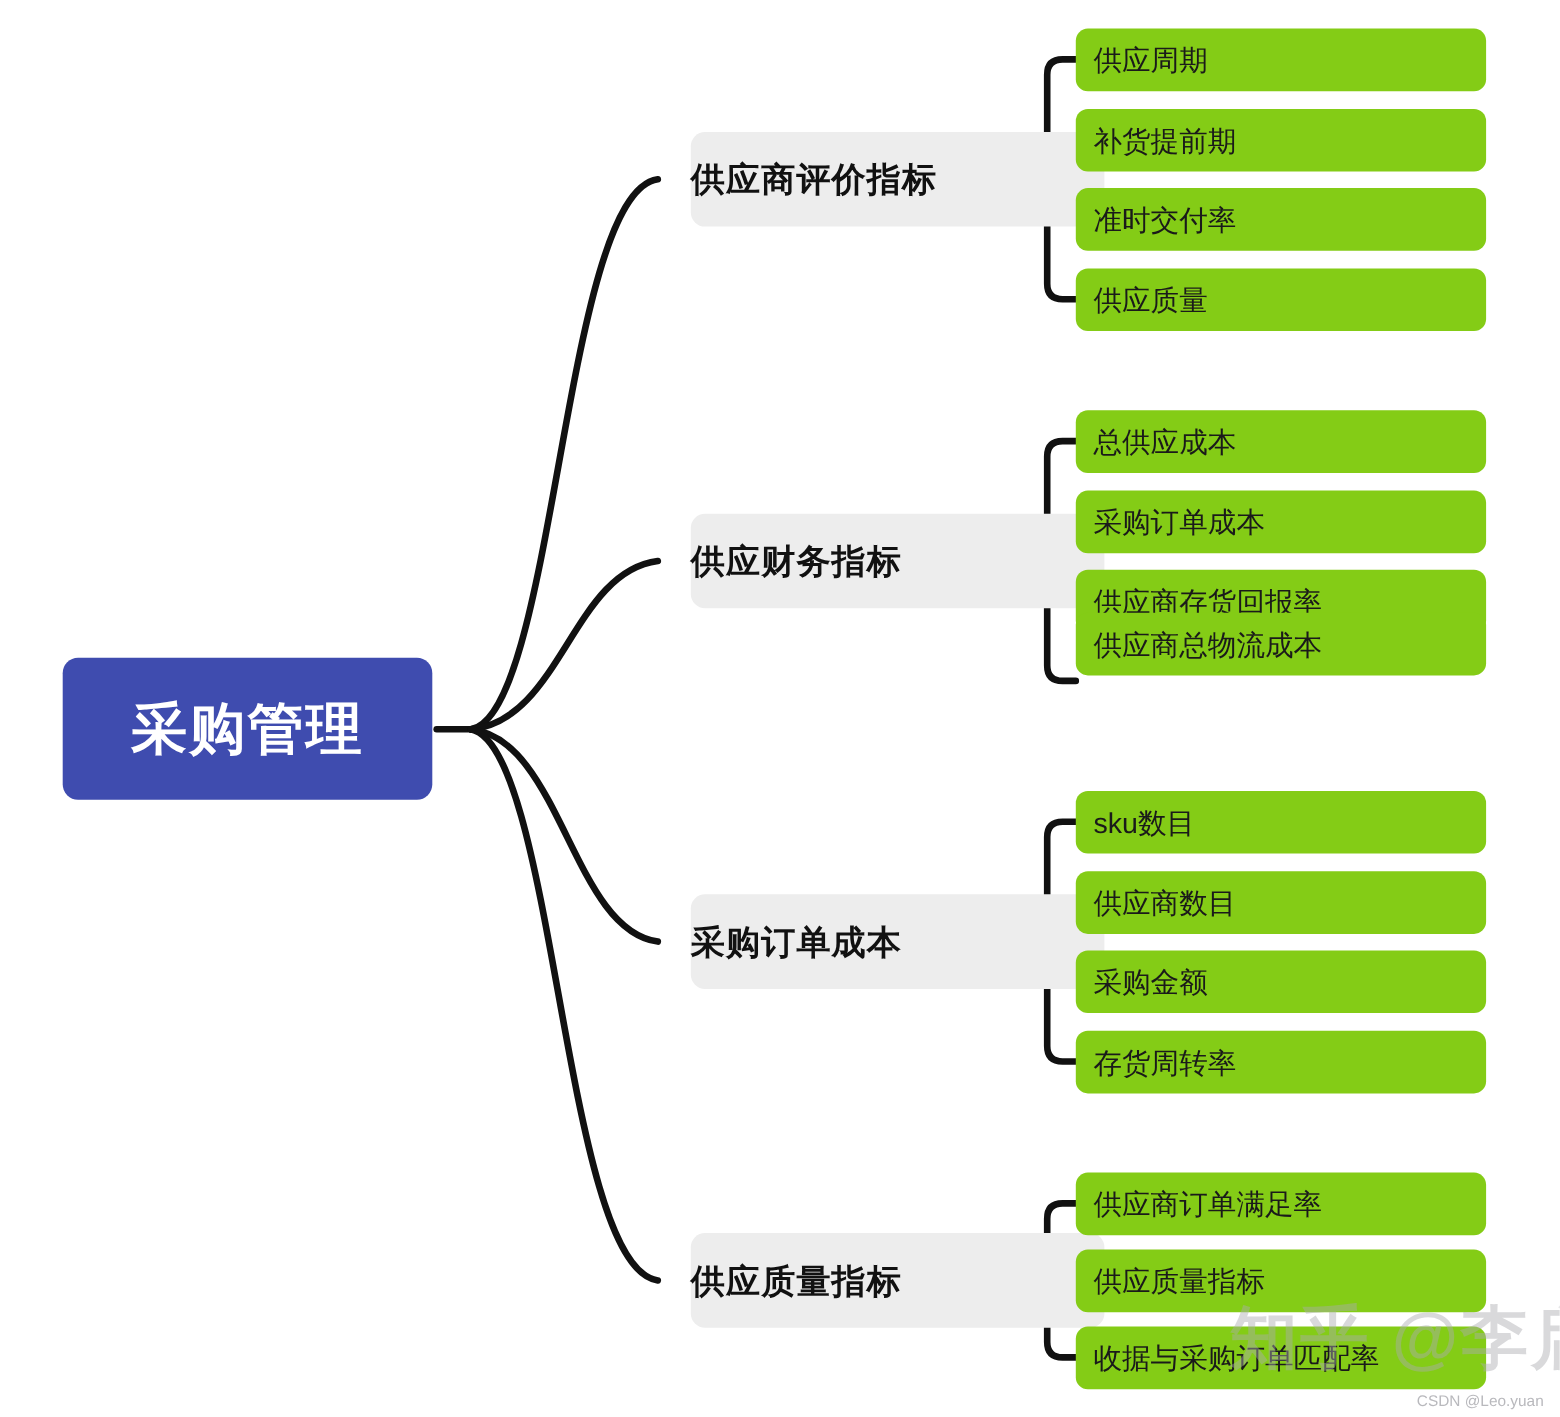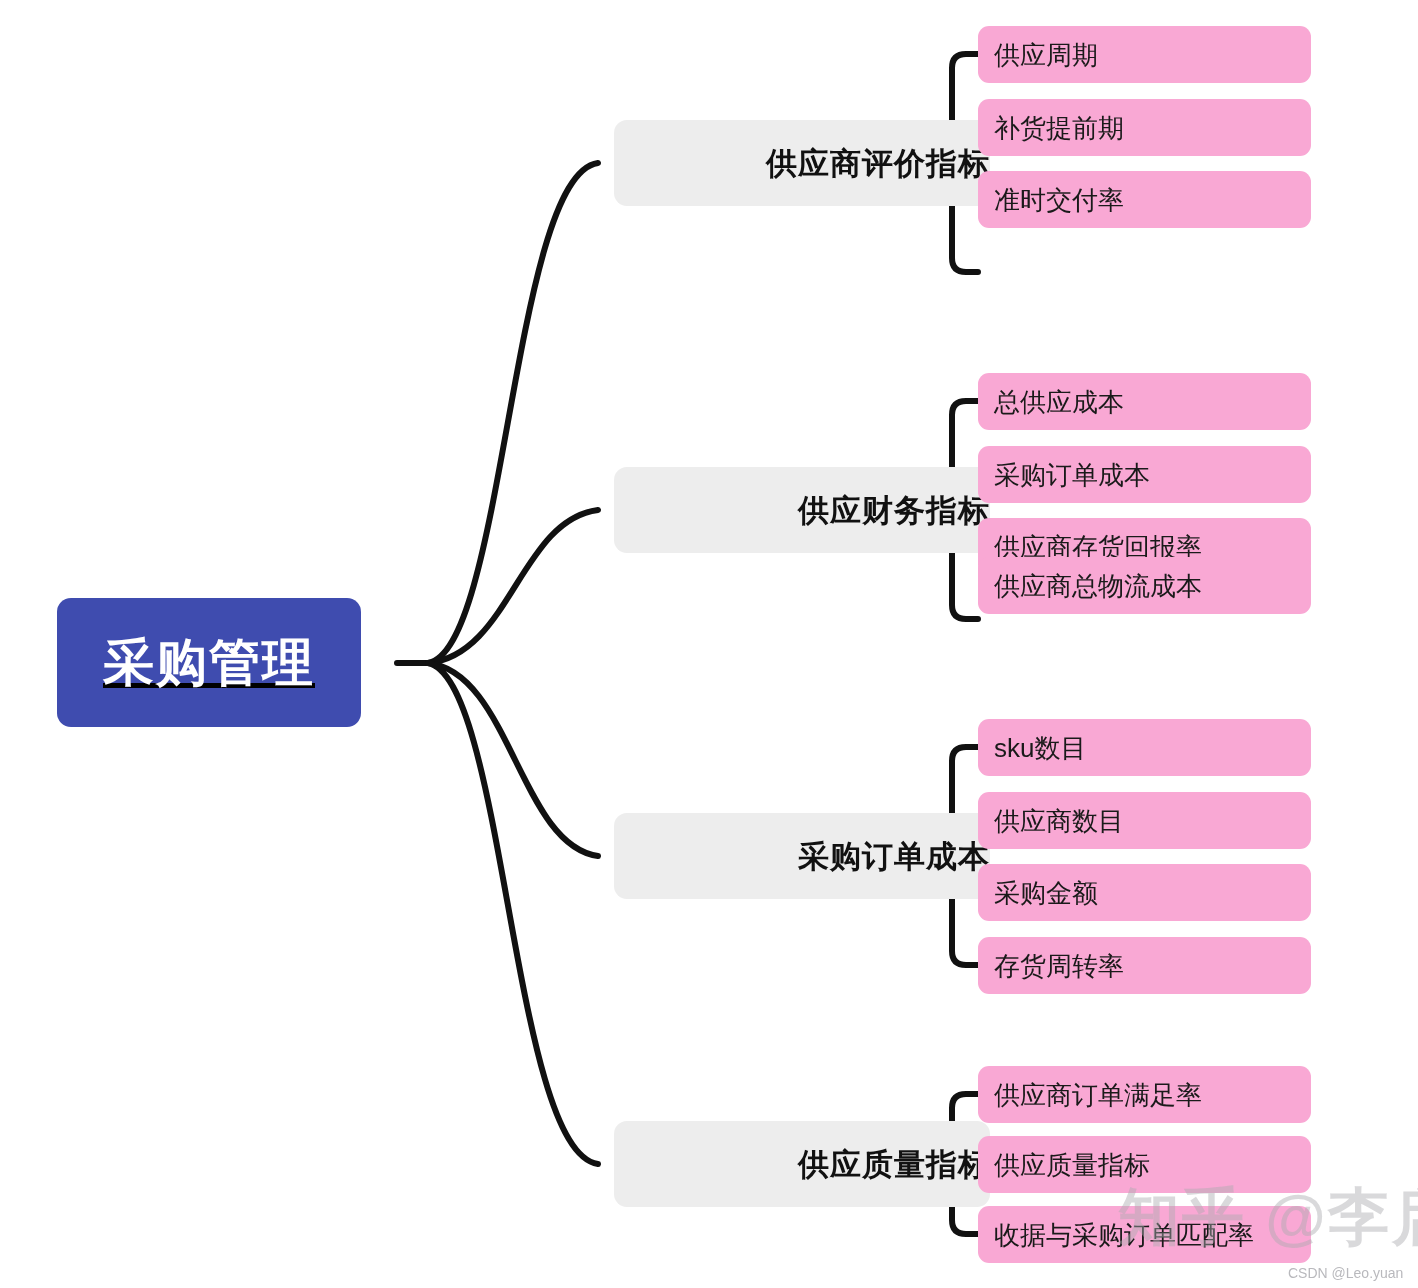--- a/index.html
+++ b/index.html
@@ -27,54 +27,53 @@
   }
   .node {
     position: absolute;
     box-sizing: border-box;
     display: flex;
     align-items: center;
   }
   .node-root {
     left: 57px;
     top: 598px;
-    width: 304px;
+    width: 336px;
     height: 129px;
     background: #3f4caf;
     border-radius: 14px;
     justify-content: center;
-    text-decoration: underline;
   }
   .node-root .node-label {
     color: #ffffff;
     font-size: 51px;
     font-weight: bold;
     letter-spacing: 2px;
     line-height: 1;
   }
   .node-branch {
-    left: 614px;
+    left: 628px;
     width: 376px;
     height: 86px;
     background: #ededed;
     border-radius: 13px;
-    justify-content: flex-end;
+    justify-content: flex-start;
   }
   .node-branch .node-label {
     color: #111111;
     font-size: 31px;
     font-weight: bold;
     letter-spacing: 1px;
     line-height: 1;
   }
   .node-leaf {
     left: 978px;
-    width: 333px;
+    width: 373px;
     height: 57px;
-    background: #f9a8d4;
+    background: #84cc16;
     border-radius: 11px;
     justify-content: flex-start;
     padding-left: 16px;
   }
   .node-leaf .node-label {
     color: #1a1a1a;
     font-size: 26px;
     font-weight: normal;
     line-height: 1;
     white-space: nowrap;
@@ -152,20 +151,23 @@
   </div>
   <div class="node node-leaf" style="top:26px">
     <span class="node-label">供应周期</span>
   </div>
   <div class="node node-leaf" style="top:99px">
     <span class="node-label">补货提前期</span>
   </div>
   <div class="node node-leaf" style="top:171px">
     <span class="node-label">准时交付率</span>
   </div>
+  <div class="node node-leaf" style="top:244px">
+    <span class="node-label">供应质量</span>
+  </div>
 
   <div class="node node-branch" style="top:467px">
     <span class="node-label">供应财务指标</span>
   </div>
   <div class="node node-leaf" style="top:373px">
     <span class="node-label">总供应成本</span>
   </div>
   <div class="node node-leaf" style="top:446px">
     <span class="node-label">采购订单成本</span>
   </div>

